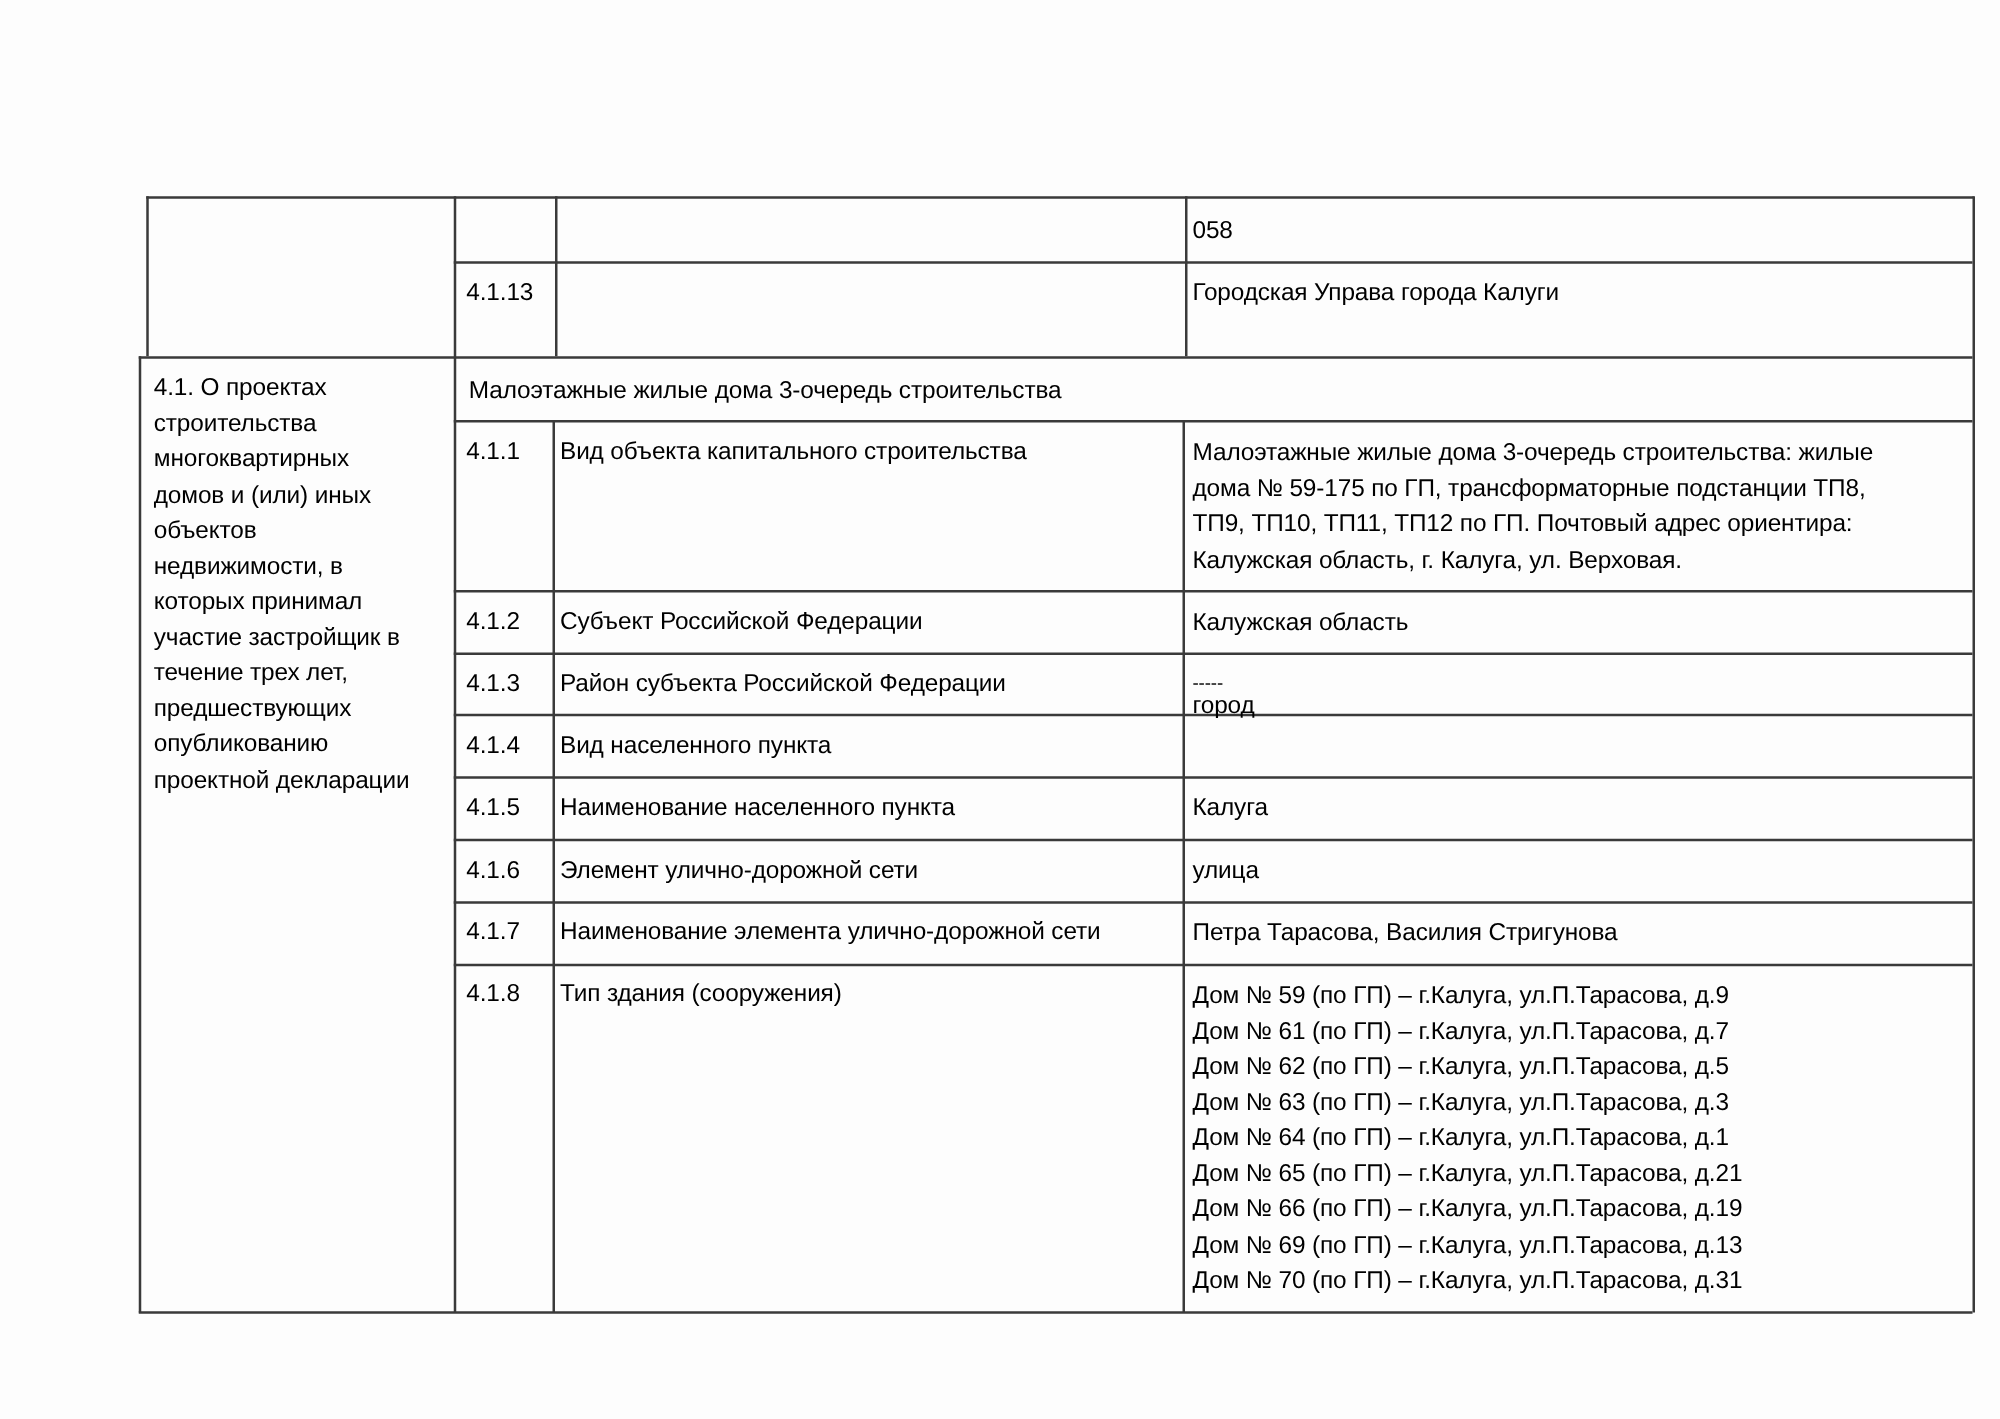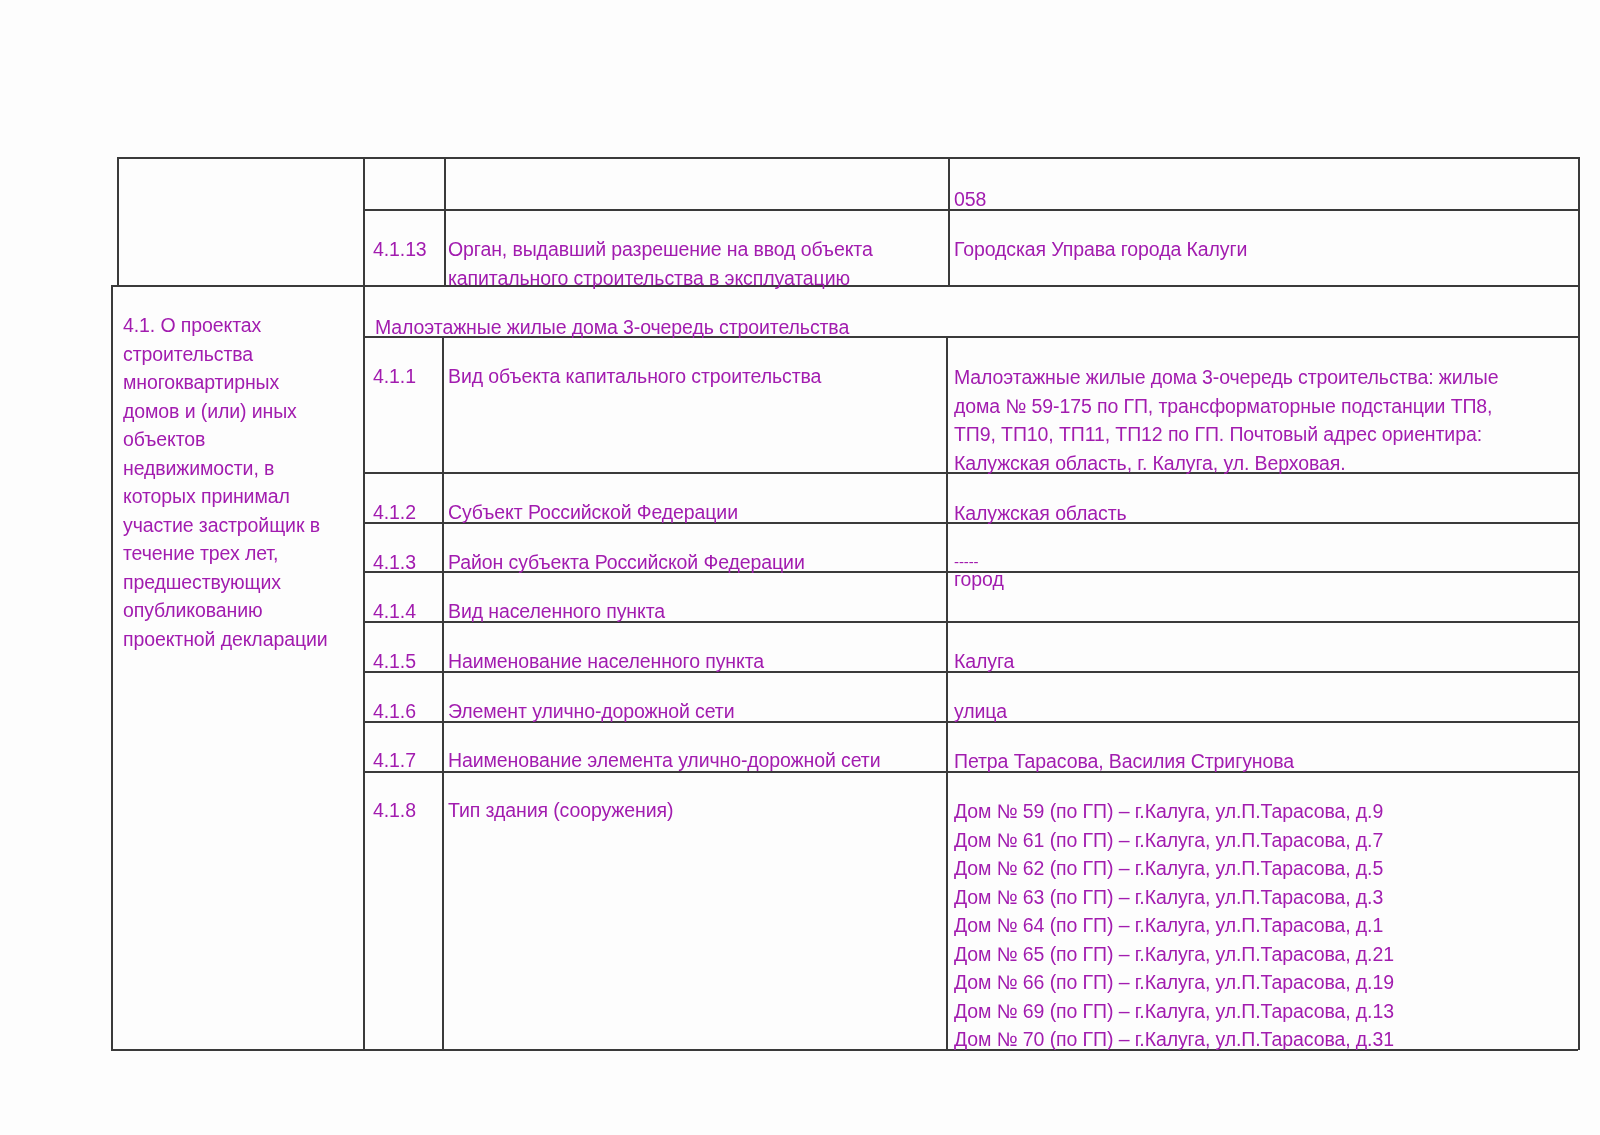--- a/index.html
+++ b/index.html
@@ -26,24 +26,23 @@
     position: absolute;
     background: #3a3a3a;
   }
   .hl { height: 1.6px; }
   .vl { width: 1.6px; }
 
   .txt {
     position: absolute;
     font-size: 19.5px;
     line-height: 28.5px;
-    color: #a21caf;
+    color: #000000;
     white-space: nowrap;
     letter-spacing: -0.1px;
-    margin-top: 15px;
   }
   .num { left: 373px; }
   .label { left: 448px; }
   .val { left: 954px; }
   .lines div { white-space: nowrap; }
 </style>
 </head>
 <body>
 
 <div class="page">
@@ -70,24 +69,20 @@
     <div class="hl" style="left:363px; top:571px; width:1215px;"></div>
     <div class="hl" style="left:363px; top:621px; width:1215px;"></div>
     <div class="hl" style="left:363px; top:671px; width:1215px;"></div>
     <div class="hl" style="left:363px; top:721px; width:1215px;"></div>
     <div class="hl" style="left:363px; top:771px; width:1215px;"></div>
   </div>
 
   <div class="txt val" style="top:170px;">058</div>
 
   <div class="txt num" style="top:220px;text-align:center;">4.1.13</div>
-  <div class="txt label lines" style="top:220px;">
-    <div>Орган, выдавший разрешение на ввод объекта</div>
-    <div>капитального строительства в эксплуатацию</div>
-  </div>
   <div class="txt val" style="top:220px;">Городская Управа города Калуги</div>
 
   <div class="txt lines" style="left:123px; top:296px;">
     <div>4.1. О проектах</div>
     <div>строительства</div>
     <div>многоквартирных</div>
     <div>домов и (или) иных</div>
     <div>объектов</div>
     <div>недвижимости, в</div>
     <div>которых принимал</div>

